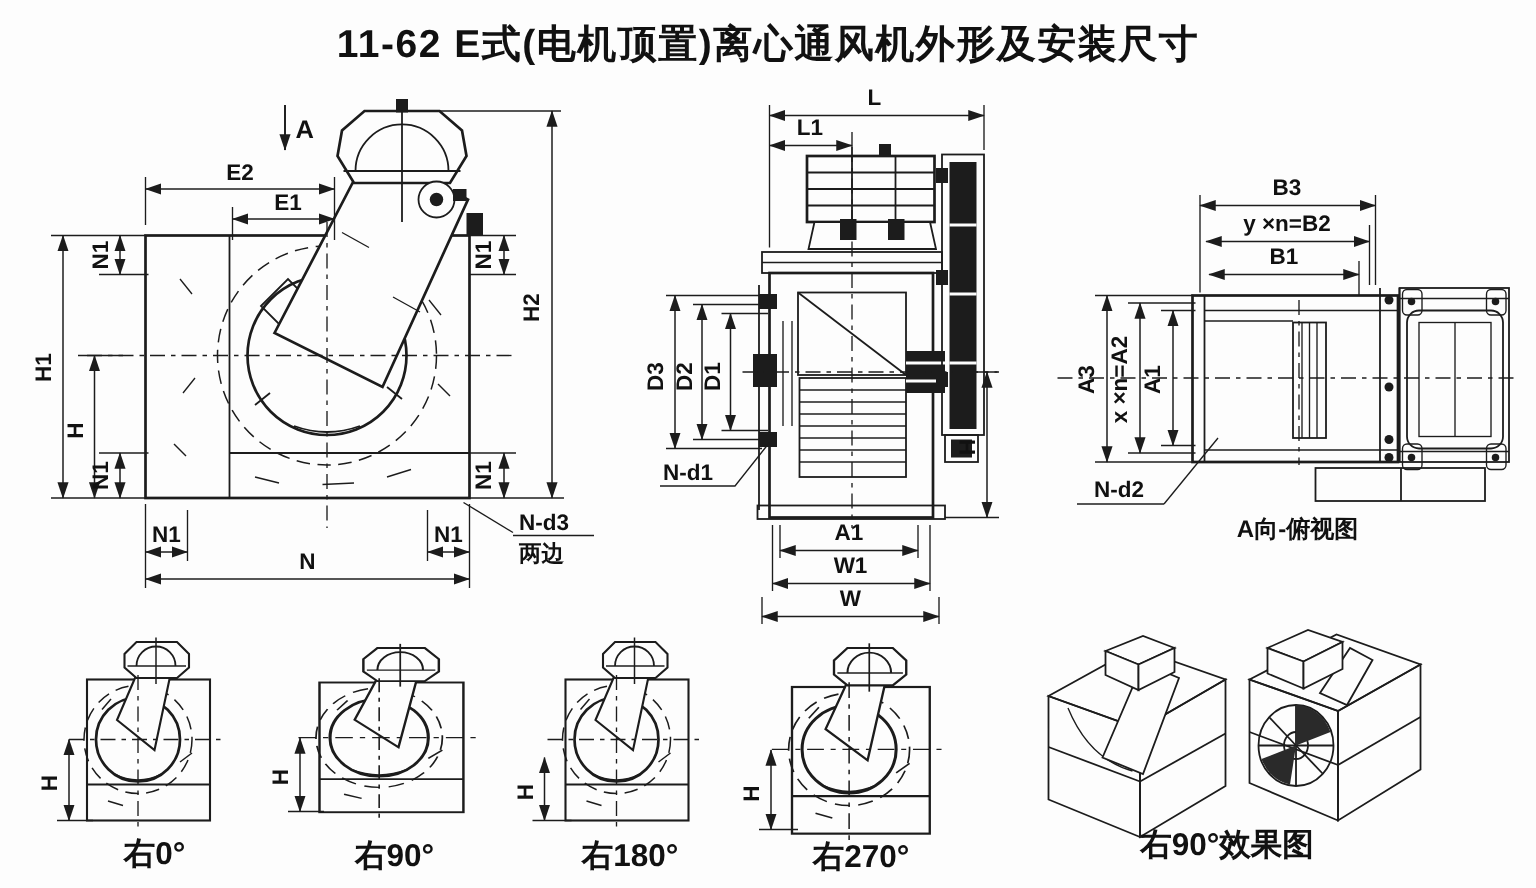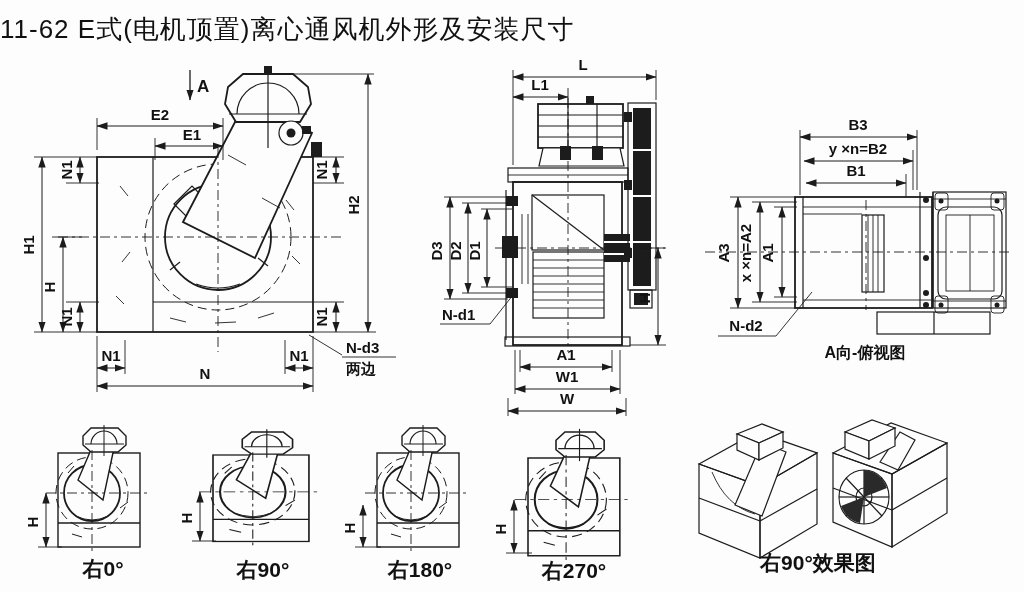--- a/index.html
+++ b/index.html
@@ -2,22 +2,22 @@
 <html><head>
 <meta charset="utf-8">
 <style>
   :root{ --ink:#1c1c1c; }
   html,body{ margin:0; padding:0; background:#ffffff; }
   .stage{
     position:relative; width:1024px; height:592px; background:#fdfdfd;
     font-family:"Liberation Sans", sans-serif; overflow:hidden;
   }
   .title{
-    position:absolute; top:12px; left:0; right:0; text-align:left;
-    font-size:26px; font-weight:normal; color:#111; letter-spacing:1px;
+    position:absolute; top:12px; left:0; right:0; text-align:center;
+    font-size:26px; font-weight:bold; color:#111; letter-spacing:1px;
   }
   svg{ position:absolute; top:0; left:0; }
   
   .o2{ stroke:var(--ink); stroke-width:1.8; fill:none; }
   .o1{ stroke:var(--ink); stroke-width:1.2; fill:none; }
   .thin{ stroke:var(--ink); stroke-width:0.9; fill:none; }
   .wfill{ fill:#fdfdfd; }
   .ink{ fill:var(--ink); stroke:none; }
   .cl{ stroke:var(--ink); stroke-width:0.9; stroke-dasharray:10 4 3 4; fill:none; }
   .dc{ stroke:var(--ink); stroke-width:1; stroke-dasharray:9 5; fill:none; }

